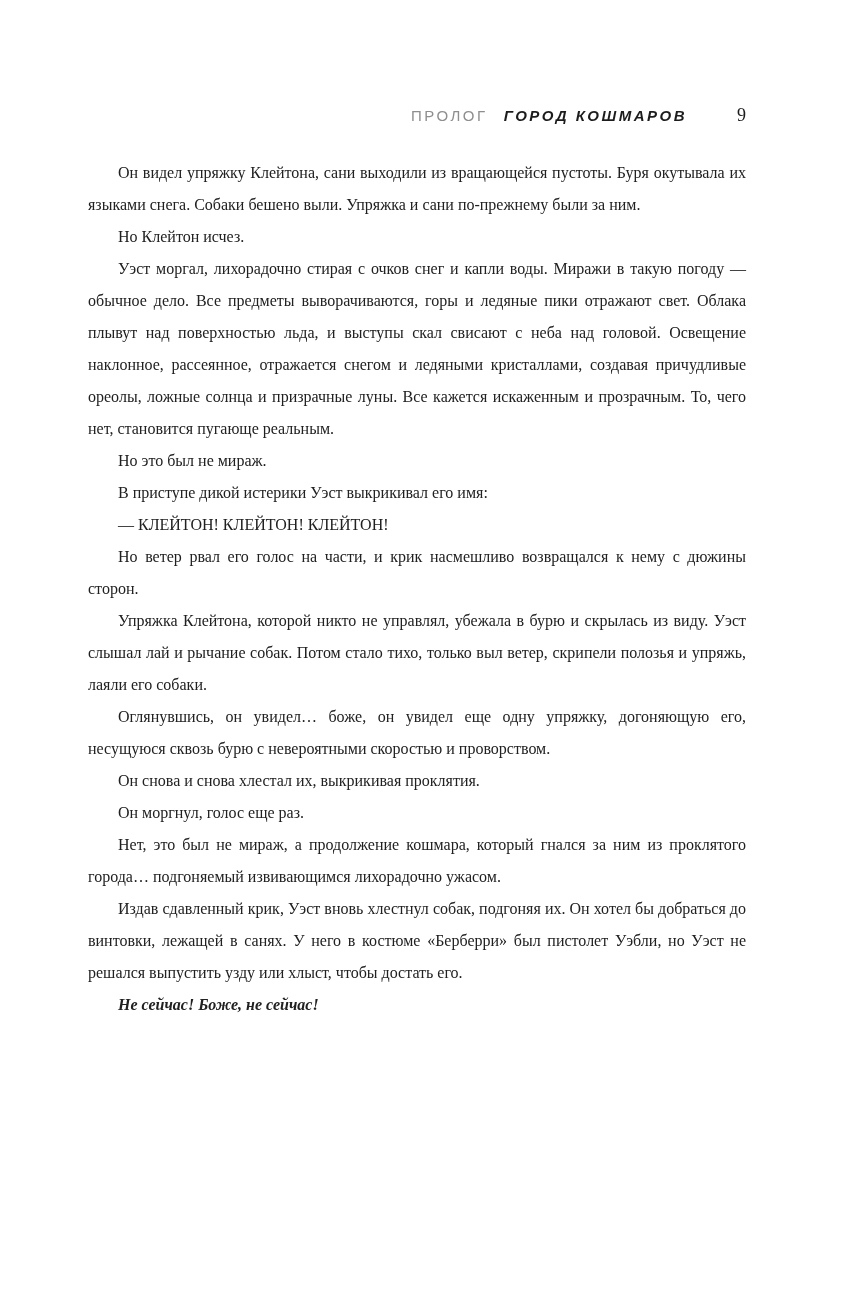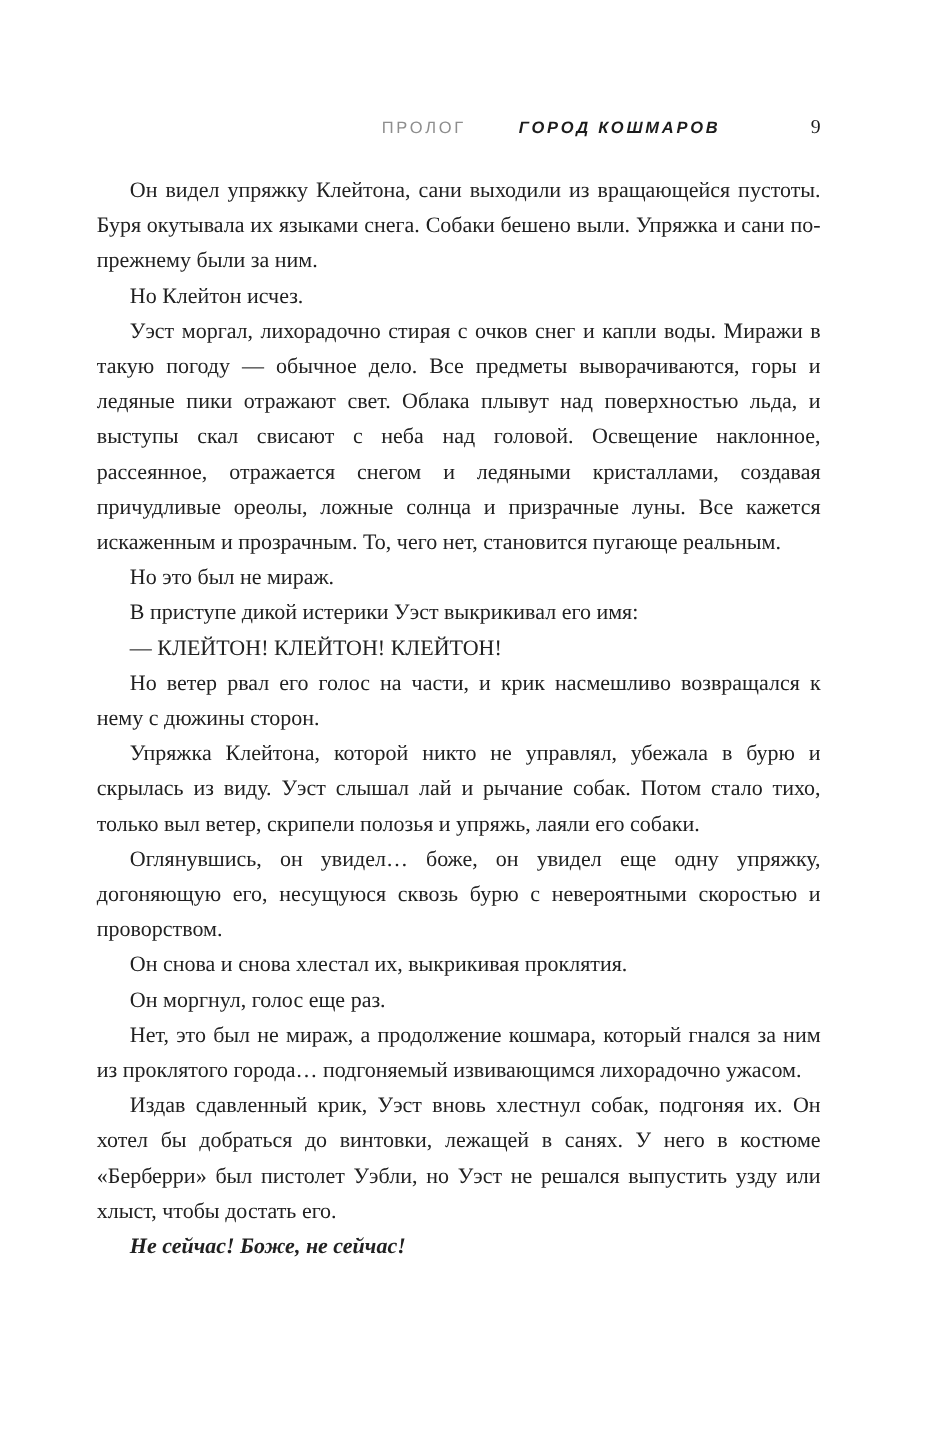--- a/index.html
+++ b/index.html
@@ -25,21 +25,20 @@
     top: 105px;
     left: 88px;
     width: 658px;
     display: flex;
     justify-content: flex-end;
     align-items: baseline;
     font-family: "Liberation Sans", sans-serif;
     font-size: 15px;
     letter-spacing: 2.5px;
     white-space: nowrap;
-    gap: 32px;
   }
   .running-head .section-label {
     color: #8e8e8e;
     font-weight: 500;
     margin-right: 16px;
   }
   .running-head .chapter-title {
     color: #1c1c1c;
     font-weight: 700;
     font-style: italic;
@@ -50,21 +49,21 @@
     letter-spacing: 0;
     color: #1c1c1c;
     margin-left: 50px;
     font-weight: 400;
   }
   .body-text {
     position: absolute;
     top: 157px;
     left: 88px;
     width: 658px;
-    font-size: 20px;
+    font-size: 16px;
     line-height: 32px;
     text-align: justify;
     hyphens: auto;
     -webkit-hyphens: auto;
   }
   .body-text p {
     margin: 0;
     padding: 0;
     text-indent: 30px;
   }

